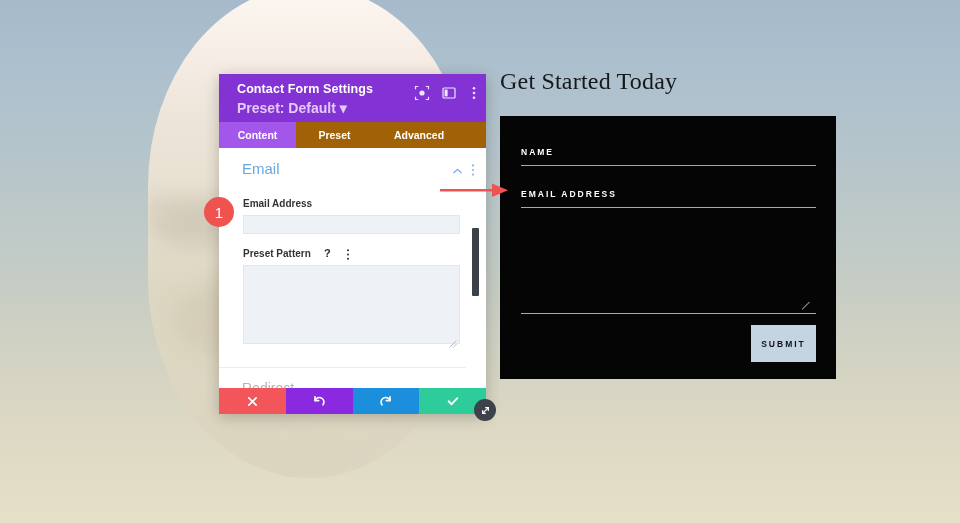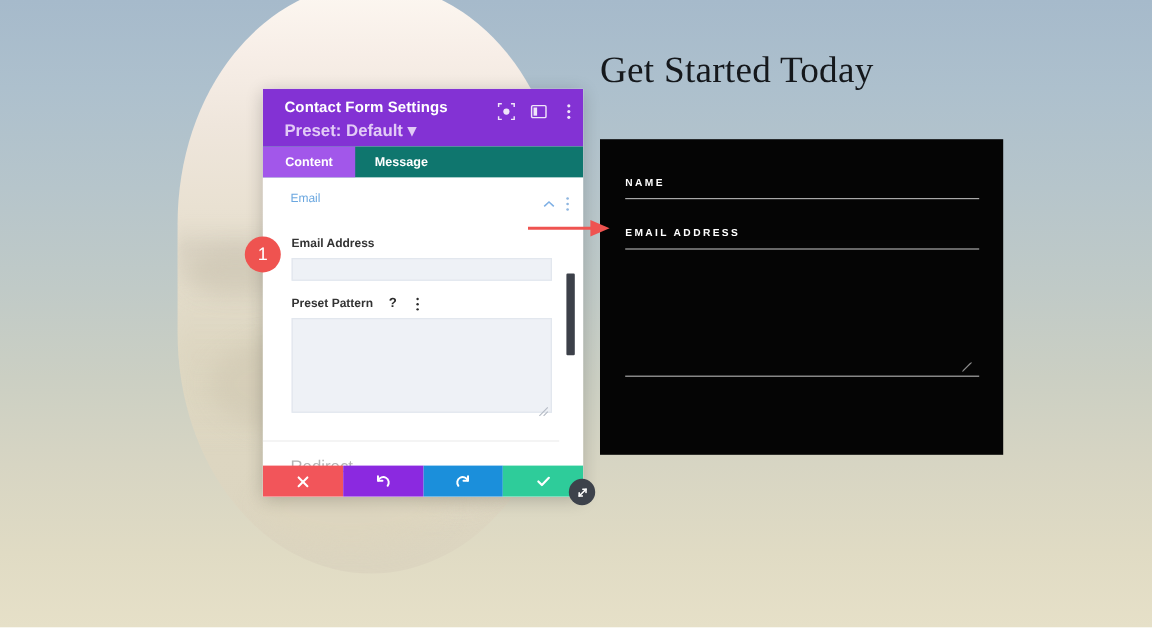--- a/index.html
+++ b/index.html
@@ -76,23 +76,23 @@
   .blob-a { left: 8%;  top: 60%;  width: 44%; height: 16%; background: #cfc7b1; }
   .blob-b { left: 38%; top: 70%;  width: 56%; height: 20%; background: #e7e0cd; }
   .blob-c { left: 58%; top: 76%;  width: 30%; height: 12%; background: #d6cdb4; }
   .blob-d { left: 20%; top: 82%;  width: 50%; height: 14%; background: #ddd5bd; }
   .blob-e { left: 2%;  top: 45%;  width: 26%; height: 8%;  background: #c8c1ae; }
 
   
   #page-heading {
     position: absolute;
     left: 500px;
-    top: 40px;
+    top: 68px;
     font-family: "Liberation Serif", "DejaVu Serif", serif;
-    font-size: 31px;
+    font-size: 24px;
     font-weight: 400;
     color: #15181c;
     letter-spacing: 0.2px;
     white-space: nowrap;
   }
 
   #contact-form-preview {
     position: absolute;
     left: 500px;
     top: 116px;
@@ -201,21 +201,21 @@
     opacity: 0.88;
     cursor: pointer;
   }
   #icon-focus  { left: 195px; }
   #icon-panel  { left: 222px; }
   #icon-kebab  { left: 247px; }
 
   #modal-tabs {
     position: relative;
     height: 26px;
-    background: #0f766e;
+    background: #a16207;
     padding-left: 16px;
   }
   .modal-tab {
     position: absolute;
     top: 0;
     height: 26px;
     line-height: 26px;
     font-size: 10.5px;
     font-weight: 700;
     color: #ffffff;
@@ -235,21 +235,21 @@
   #section-email-header {
     position: absolute;
     left: 0; top: 12px;
     width: 100%;
     height: 24px;
   }
   #section-email-title {
     position: absolute;
     left: 23px;
     top: 0px;
-    font-size: 10px;
+    font-size: 15px;
     color: #6ca8e0;
     font-weight: 400;
   }
   #section-chevron {
     position: absolute;
     left: 232px;
     top: 4px;
     width: 13px;
     height: 13px;
     cursor: pointer;
@@ -462,20 +462,21 @@
   <div id="contact-form-preview">
     <div class="cf-field cf-label" id="cf-name-label">NAME</div>
     <div class="cf-rule" id="cf-name-rule"></div>
 
     <div class="cf-field cf-label" id="cf-email-label">EMAIL ADDRESS</div>
     <div class="cf-rule" id="cf-email-rule"></div>
 
     <div class="cf-rule" id="cf-msg-rule"></div>
     <div id="cf-msg-resize"></div>
 
+    <button id="submit-button">SUBMIT</button>
   </div>
 
   <div id="settings-modal">
 
     <div id="modal-titlebar">
       <div id="modal-title">Contact Form Settings</div>
       <div id="modal-preset">Preset: Default ▾</div>
 
       <span class="title-icon" id="icon-focus">
         <svg viewBox="0 0 16 16" width="16" height="16" fill="none" stroke="#ffffff" stroke-width="1.2">
@@ -495,21 +496,22 @@
         <svg viewBox="0 0 16 16" width="16" height="16" fill="#ffffff">
           <circle cx="8" cy="3.2" r="1.3"></circle>
             <circle cx="8" cy="8" r="1.3"></circle>
             <circle cx="8" cy="12.8" r="1.3"></circle>
         </svg>
       </span>
     </div>
 
     <div id="modal-tabs">
       <div class="modal-tab active" id="tab-content">Content</div>
-      <div class="modal-tab" id="tab-design">Message</div>
+      <div class="modal-tab" id="tab-design">Preset</div>
+      <div class="modal-tab" id="tab-advanced">Advanced</div>
     </div>
 
     <div id="modal-body">
 
       <div id="section-email-header">
         <div id="section-email-title">Email</div>
         <span id="section-chevron">
           <svg viewBox="0 0 13 13" width="13" height="13" fill="none" stroke="#7fb0e5" stroke-width="1.3">
             <path d="M2.5 8L6.5 4.3 10.5 8"></path>
           </svg>

